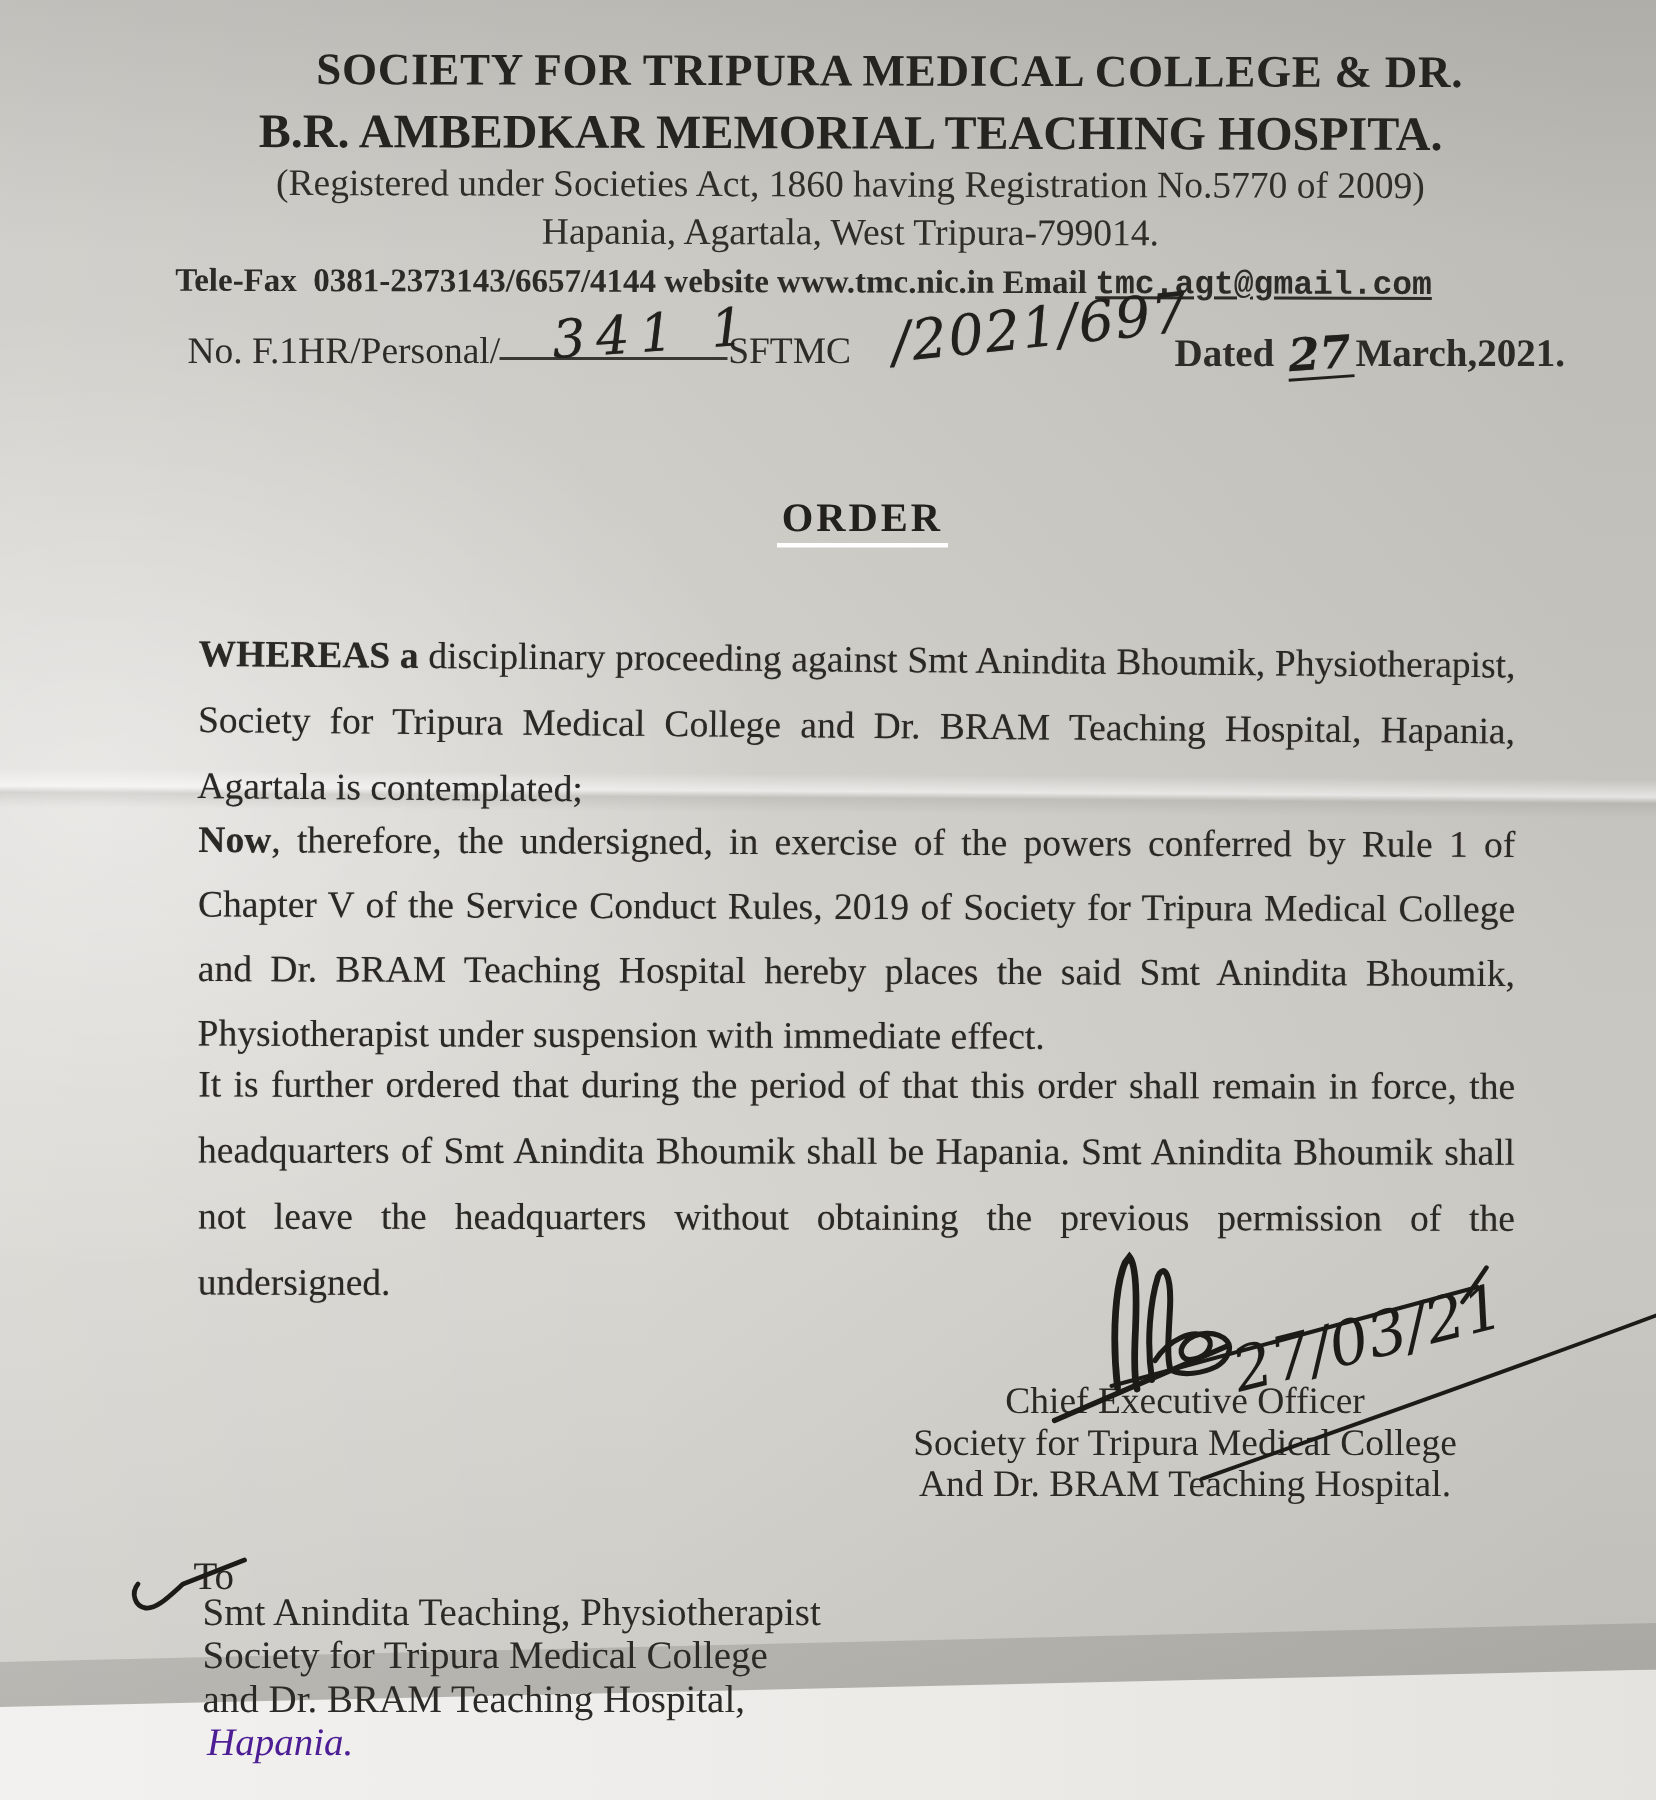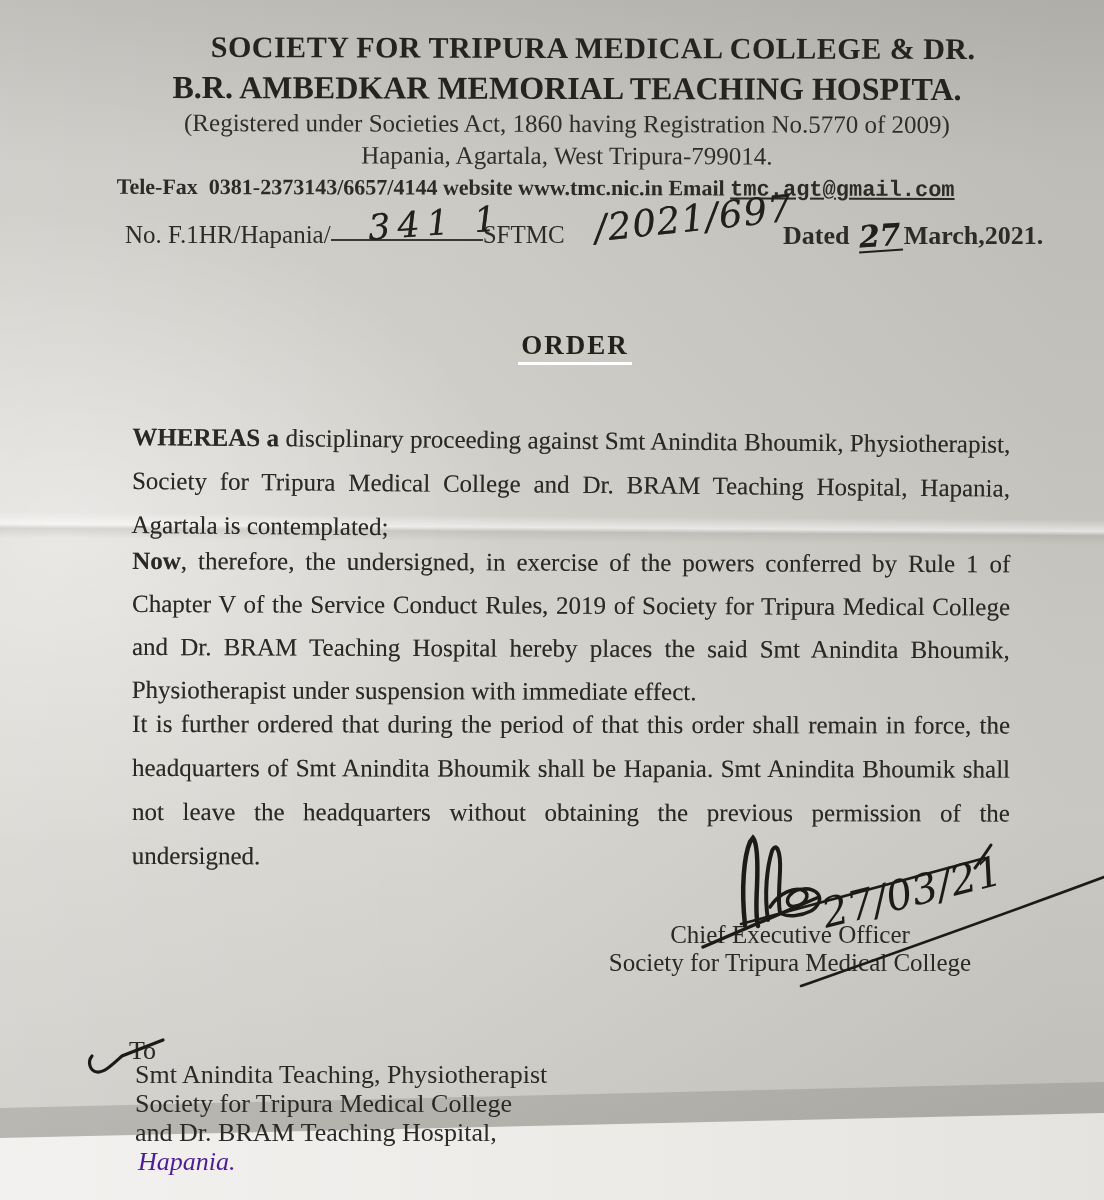--- a/index.html
+++ b/index.html
@@ -99,21 +99,21 @@
   <div class="fold"></div>
 
   <div class="hdr">
     <div class="h1 shift">SOCIETY FOR TRIPURA MEDICAL COLLEGE &amp; DR.</div>
     <div class="h1b">B.R. AMBEDKAR MEMORIAL TEACHING HOSPITA.</div>
     <div class="h3">(Registered under Societies Act, 1860 having Registration No.5770 of 2009)</div>
     <div class="h3">Hapania, Agartala, West Tripura-799014.</div>
     <div class="h5 pre"><span>Tele-Fax  0381-2373143/6657/4144 website www.tmc.nic.in Email </span><span class="u">tmc.agt@gmail.com</span></div>
   </div>
 
-  <div class="refrow pre"><span>No. F.1HR/Hapania/</span><span class="blank"></span><span>SFTMC</span></div>
+  <div class="refrow pre"><span>No. F.1HR/Personal/</span><span class="blank"></span><span>SFTMC</span></div>
   <div class="hand hw341">341 1</div>
   <div class="hand hwcode">/2021/697</div>
   <div class="dated pre"><span>Dated </span><span class="hand hwday">27</span><span>March,2021.</span></div>
 
   <div class="order-h"><span>ORDER</span></div>
 
   <div class="para p1">
     <div class="ln j"><b>WHEREAS a</b><span> disciplinary proceeding against Smt Anindita Bhoumik, Physiotherapist,</span></div>
     <div class="ln j">Society for Tripura Medical College and Dr. BRAM Teaching Hospital, Hapania,</div>
     <div class="ln">Agartala is contemplated;</div>
@@ -129,20 +129,21 @@
   <div class="para p3">
     <div class="ln j">It is further ordered that during the period of that this order shall remain in force, the</div>
     <div class="ln j">headquarters of Smt Anindita Bhoumik shall be Hapania. Smt Anindita Bhoumik shall</div>
     <div class="ln j">not leave the headquarters without obtaining the previous permission of the</div>
     <div class="ln">undersigned.</div>
   </div>
 
   <div class="sig">
     <div class="sline">Chief Executive Officer</div>
     <div class="sline">Society for Tripura Medical College</div>
+    <div class="sline">And Dr. BRAM Teaching Hospital.</div>
   </div>
 
   <div class="to-label">To</div>
   <div class="addr">
     <div>Smt Anindita Teaching, Physiotherapist</div>
     <div>Society for Tripura Medical College</div>
     <div>and Dr. BRAM Teaching Hospital,</div>
     <div class="ital">Hapania.</div>
   </div>
 

